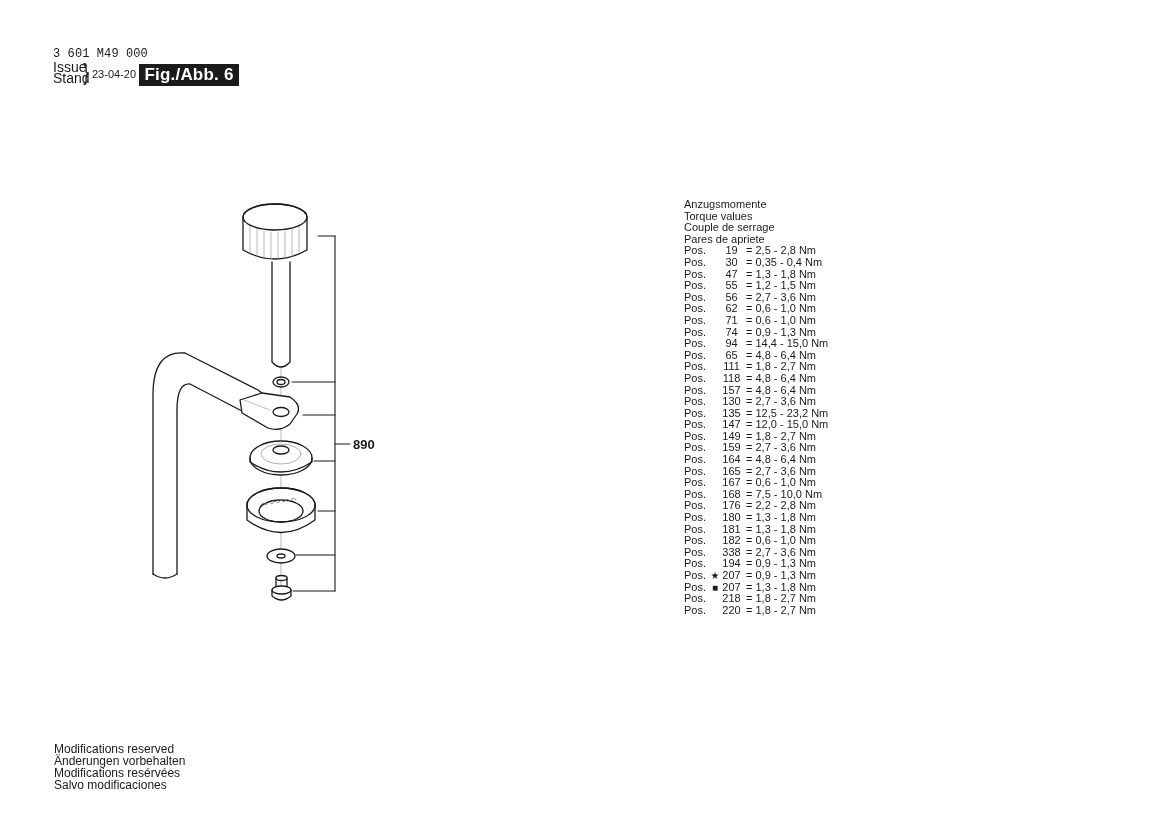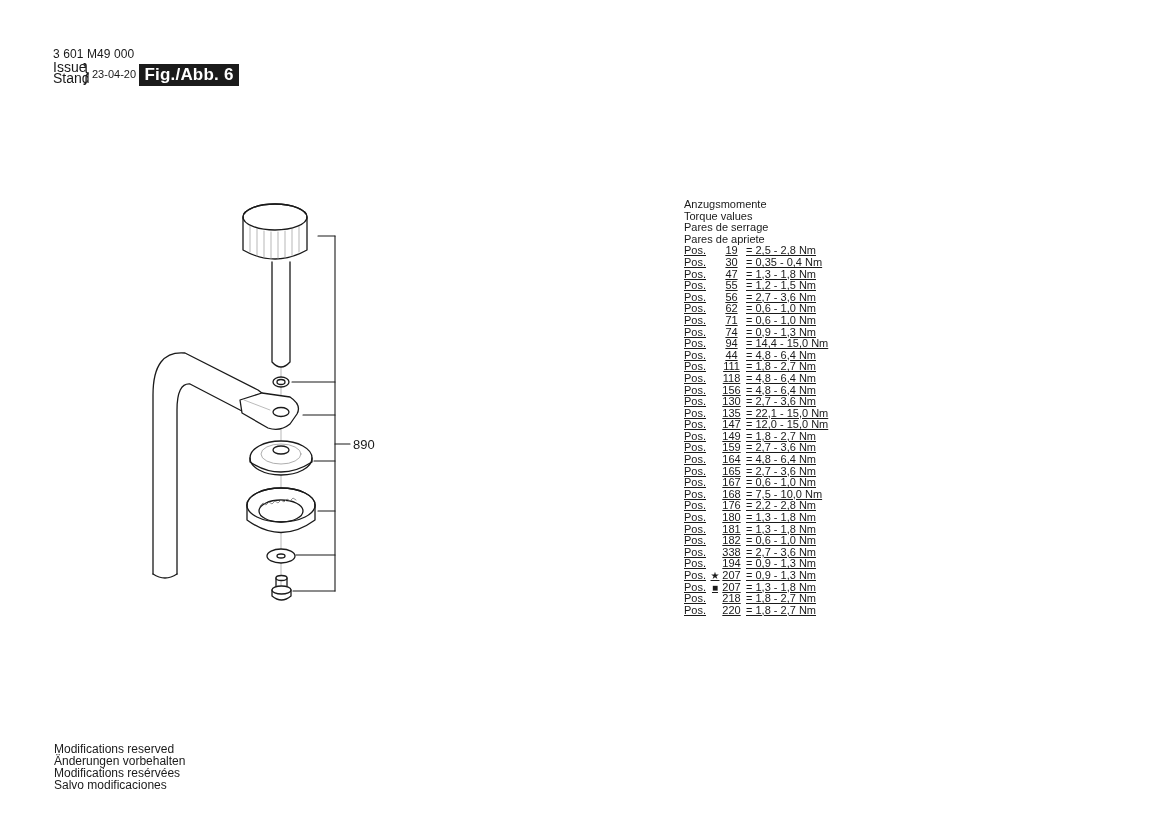--- a/index.html
+++ b/index.html
@@ -1,34 +1,34 @@
 <!DOCTYPE html>
 <html><head>
 <meta charset="utf-8">
 <style>
   html, body { margin: 0; padding: 0; background: #ffffff; }
   body { width: 1169px; height: 826px; position: relative; overflow: hidden;
          font-family: "Liberation Sans", "DejaVu Sans", sans-serif; color: #1a1a1a; }
   .abs { position: absolute; }
-  .docnum { left: 53px; top: 47px; font-size: 12px; letter-spacing: 0.1px; }
+  .docnum { left: 53px; top: 47px; font-size: 12px; letter-spacing: 0.1px; font-family: Liberation Mono, monospace; }
   .issue { left: 53px; top: 62px; font-size: 14px; line-height: 11px; }
   .brace { left: 82px; top: 61px; font-size: 24px; line-height: 22px; font-weight: normal; transform: scaleX(0.7); }
   .date { left: 92px; top: 68px; font-size: 11px; }
   .figbadge { left: 139px; top: 64px; width: 100px; height: 22px; background: #1b1b1b; color: #ffffff;
               font-size: 17px; font-weight: bold; line-height: 22px; text-align: center; letter-spacing: 0.2px; }
   .torque { left: 684px; top: 199px; font-size: 11px; line-height: 11.6px; }
   .torque .hdr { white-space: nowrap; }
-  .torque .row { display: flex; white-space: nowrap; text-decoration: underline; }
+  .torque .row { display: flex; white-space: nowrap; }
   .torque .pos { width: 26px; }
   .torque .mark { width: 10px; text-align: center; font-size: 10px; }
   .torque .num { width: 23px; text-align: center; padding-right: 3px; }
   .torque .val { }
   .footer { left: 54px; top: 743px; font-size: 12px; line-height: 12px; }
   svg.diagram { position: absolute; left: 0; top: 0; }
-  .lbl890 { left: 353px; top: 437px; font-size: 13px; font-weight: normal; }
+  .lbl890 { left: 353px; top: 437px; font-size: 13px; font-weight: bold; }
 </style>
 </head>
 <body>
 
 <div class="abs docnum">3 601 M49 000</div>
 <div class="abs issue">
   <div>Issue</div>
   <div>Stand</div>
 </div>
 <div class="abs brace">}</div>
@@ -98,21 +98,21 @@
       <line x1="293" y1="591" x2="335" y2="591"></line>
       <line x1="335" y1="444" x2="350" y2="444"></line>
     </g>
   </g>
 </svg>
 <div class="abs lbl890">890</div>
 
 <div class="abs torque">
   <div class="hdr">Anzugsmomente</div>
   <div class="hdr">Torque values</div>
-  <div class="hdr">Pares de serrage</div>
+  <div class="hdr">Couple de serrage</div>
   <div class="hdr">Pares de apriete</div>
   <div id="torque-rows">
       <div class="row">
         <span class="pos">Pos.</span>
         <span class="mark"></span>
         <span class="num">19</span>
         <span class="val">= 2,5 - 2,8  Nm</span>
       </div>
       <div class="row">
         <span class="pos">Pos.</span>
@@ -158,52 +158,52 @@
       </div>
       <div class="row">
         <span class="pos">Pos.</span>
         <span class="mark"></span>
         <span class="num">94</span>
         <span class="val">= 14,4 - 15,0  Nm</span>
       </div>
       <div class="row">
         <span class="pos">Pos.</span>
         <span class="mark"></span>
-        <span class="num">44</span>
+        <span class="num">65</span>
         <span class="val">= 4,8 - 6,4  Nm</span>
       </div>
       <div class="row">
         <span class="pos">Pos.</span>
         <span class="mark"></span>
         <span class="num">111</span>
         <span class="val">= 1,8 - 2,7  Nm</span>
       </div>
       <div class="row">
         <span class="pos">Pos.</span>
         <span class="mark"></span>
         <span class="num">118</span>
         <span class="val">= 4,8 - 6,4  Nm</span>
       </div>
       <div class="row">
         <span class="pos">Pos.</span>
         <span class="mark"></span>
-        <span class="num">156</span>
+        <span class="num">157</span>
         <span class="val">= 4,8 - 6,4  Nm</span>
       </div>
       <div class="row">
         <span class="pos">Pos.</span>
         <span class="mark"></span>
         <span class="num">130</span>
         <span class="val">= 2,7 - 3,6  Nm</span>
       </div>
       <div class="row">
         <span class="pos">Pos.</span>
         <span class="mark"></span>
         <span class="num">135</span>
-        <span class="val">= 22,1 - 15,0  Nm</span>
+        <span class="val">= 12,5 - 23,2  Nm</span>
       </div>
       <div class="row">
         <span class="pos">Pos.</span>
         <span class="mark"></span>
         <span class="num">147</span>
         <span class="val">= 12,0 - 15,0  Nm</span>
       </div>
       <div class="row">
         <span class="pos">Pos.</span>
         <span class="mark"></span>

